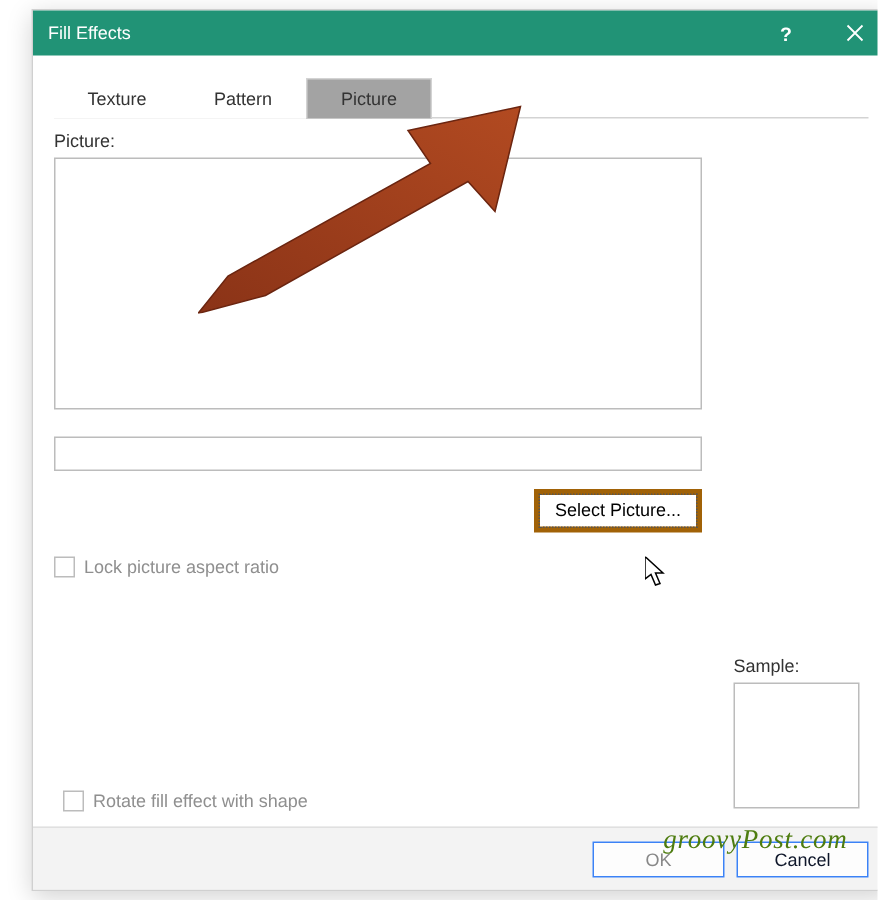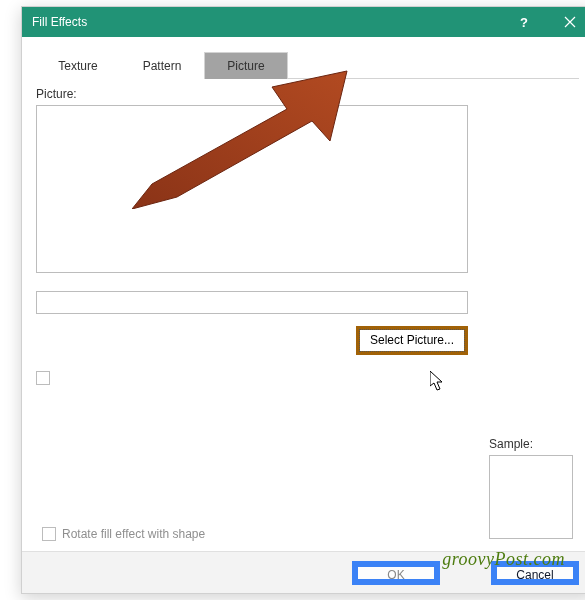--- a/index.html
+++ b/index.html
@@ -20,21 +20,21 @@
   .select-btn-row { width: 432px; display: flex; justify-content: flex-end; margin-top: 12px; }
   .select-btn { font-size: 12px; padding: 3px 10px 4px 10px; border: 4px solid #a16207; background: #fff; outline: 1px dotted #555; outline-offset: -4px; cursor: pointer; }
   .chk-row { display: flex; align-items: center; margin-top: 16px; }
   .chk { width: 14px; height: 14px; border: 1px solid #bcbcbc; margin-right: 6px; background: #fff; }
   .chk-lbl { font-size: 12px; color: #8f8f8f; }
   .sample-area { position: absolute; right: 20px; top: 400px; }
   .sample-box { width: 84px; height: 84px; border: 1px solid #bcbcbc; margin-top: 4px; }
   .rotate-row { position: absolute; left: 20px; top: 490px; display: flex; align-items: center; }
   .rotate-row .chk-lbl { color: #8f8f8f; }
   .footer { position: absolute; left: 0; right: 0; bottom: 0; height: 42px; border-top: 1px solid #e0e0e0; background: #f3f3f3; display: flex; justify-content: flex-end; align-items: center; padding-right: 14px; gap: 8px; }
-  .footer-btn { width: 88px; height: 24px; font-size: 12px; border: 6px solid #3b82f6; background: #fdfdfd; color: #888; cursor: pointer; margin-left: 43px; }
+  .footer-btn { width: 88px; height: 24px; font-size: 12px; border: 1px solid #3b82f6; background: #fdfdfd; color: #888; cursor: pointer; }
   .footer-btn.cancel { color: #0f172a; }
   .arrow-svg { position: absolute; left: 110px; top: 62px; pointer-events: none; }
   .cursor-svg { position: absolute; left: 408px; top: 364px; pointer-events: none; }
   .watermark { position: absolute; right: 20px; bottom: 30px; font-size: 18px; color: #4d7c0f; font-family: Liberation Serif, serif; font-style: italic; letter-spacing: 0.5px; pointer-events: none; }
 </style>
 </head>
 <body>
 
 <div class="outer">
 
@@ -59,20 +59,21 @@
     <span class="lbl section-lbl">Picture:</span>
     <div class="preview-box"></div>
     <div class="filename-box"></div>
 
     <div class="select-btn-row">
       <button class="select-btn">Select Picture...</button>
     </div>
 
     <div class="chk-row">
       <div class="chk"></div>
+      <span class="chk-lbl">Lock picture aspect ratio</span>
     </div>
 
     <div class="sample-area">
       <span class="lbl">Sample:</span>
       <div class="sample-box"></div>
     </div>
 
     <div class="rotate-row">
       <div class="chk"></div>
       <span class="chk-lbl">Rotate fill effect with shape</span>

